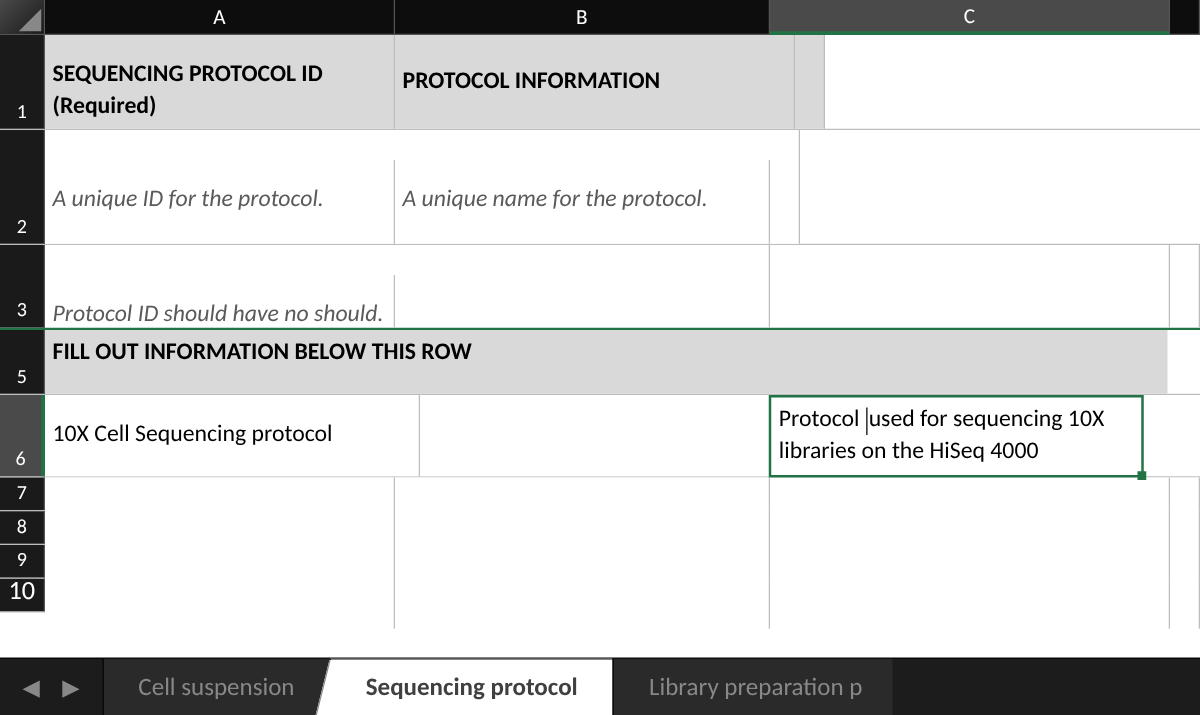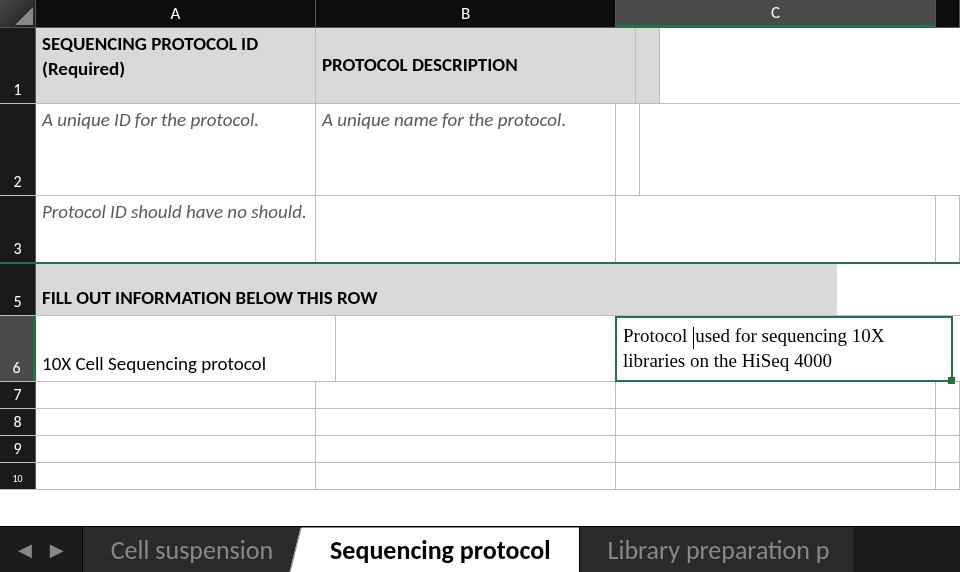--- a/index.html
+++ b/index.html
@@ -82,46 +82,46 @@
     align-items: flex-end;
     justify-content: center;
     border-right: 1px solid #555;
     padding-bottom: 4px;
   }
   .row-h.selected {
     background:#4a4a4a;
     border-right:3px solid #217346;
   }
   .cell {
-    padding: 4px 6px;
+    padding: 20px 6px;
     font-size: 19px;
     line-height: 1.3;
     border-right: 1px solid #bdbdbd;
     background: #fff;
     overflow: hidden;
     display:flex;
     align-items:flex-start;
     flex-direction:column;
   }
   .cell.gray { background: #d9d9d9; }
   .cell.bold { font-weight: 700; color:#000;}
-  .cell.italic { font-style: italic; color: #5a5a5a; }
+  .cell.italic { font-style: italic; color: #5a5a5a; margin-top: 24px; }
   .cell.valign-bottom { justify-content:flex-end; }
 
   
   .r1 { height: 76px; }
   .r2 { height: 92px; }
   .r3 { height: 68px; }
   .r5 { height: 52px; }
   .r6 { height: 66px; }
   .r7, .r8, .r9, .r10 { height: 27px; }
 
   
   .merged-span {
-    width: 801px;
+    width: 898px;
   }
 
   
   .edit-cell {
     position: absolute;
     border: 2px solid #217346;
     background: #fff;
     z-index: 5;
     padding: 2px 6px;
     font-size: 19px;
@@ -160,31 +160,31 @@
     color: #888;
   }
   .arrow {
     font-size: 18px;
     cursor: pointer;
   }
   .tab {
     display: flex;
     align-items: center;
     padding: 0 28px;
-    font-size: 26px;
+    font-size: 20px;
     color: #bbb;
     background: #2a2a2a;
     border-left:1px solid #000;
     white-space:nowrap;
     position:relative;
   }
   .tab.faded{ color:#888; }
   .tab.active {
     background: #fff;
-    color: #000000;
+    color: #404040;
     font-weight: 700;
     border-top:1px solid #888;
   }
   .tab.active::before,
   .tab.active::after{
     content:"";
     position:absolute;
     bottom:0;
     width:14px;height:100%;
     background:#fff;
@@ -206,21 +206,21 @@
       <div class="col-h colB">B</div>
       <div class="col-h colC selected">C</div>
       <div class="col-h colD"></div>
     </div>
 
     <div class="rows">
 
       <div class="row r1">
         <div class="row-h">1</div>
         <div class="cell colA gray bold">SEQUENCING PROTOCOL ID (Required)</div>
-        <div class="cell colC gray bold" style="justify-content:center">PROTOCOL DESCRIPTION</div>
+        <div class="cell colC gray bold" style="justify-content:center">PROTOCOL INFORMATION</div>
         <div class="cell colD gray"></div>
       </div>
 
       <div class="row r2">
         <div class="row-h">2</div>
         <div class="cell colA italic">A unique ID for the protocol.</div>
         <div class="cell colB italic">A unique name for the protocol.</div>
         <div class="cell colD"></div>
       </div>
 
@@ -262,28 +262,28 @@
 
       <div class="row r9">
         <div class="row-h">9</div>
         <div class="cell colA"></div>
         <div class="cell colB"></div>
         <div class="cell colC"></div>
         <div class="cell colD"></div>
       </div>
 
       <div class="row r10">
-        <div class="row-h" style="font-size:10px">10</div>
+        <div class="row-h" style="font-size:21px">10</div>
         <div class="cell colA"></div>
         <div class="cell colB"></div>
         <div class="cell colC"></div>
         <div class="cell colD"></div>
       </div>
 
-      <div class="edit-cell" style="left:615px; top:288px; width:338px; height:66px;font-family:Liberation Serif, serif;">
+      <div class="edit-cell" style="left:615px; top:288px; width:300px; height:66px;">
         <span>
           <span>Protocol </span><span class="caret"></span><span>used for sequencing 10X libraries on the HiSeq 4000</span>
         </span>
         <div class="edit-handle"></div>
       </div>
 
     </div>
   </div>
 
   <div class="tab-bar">

